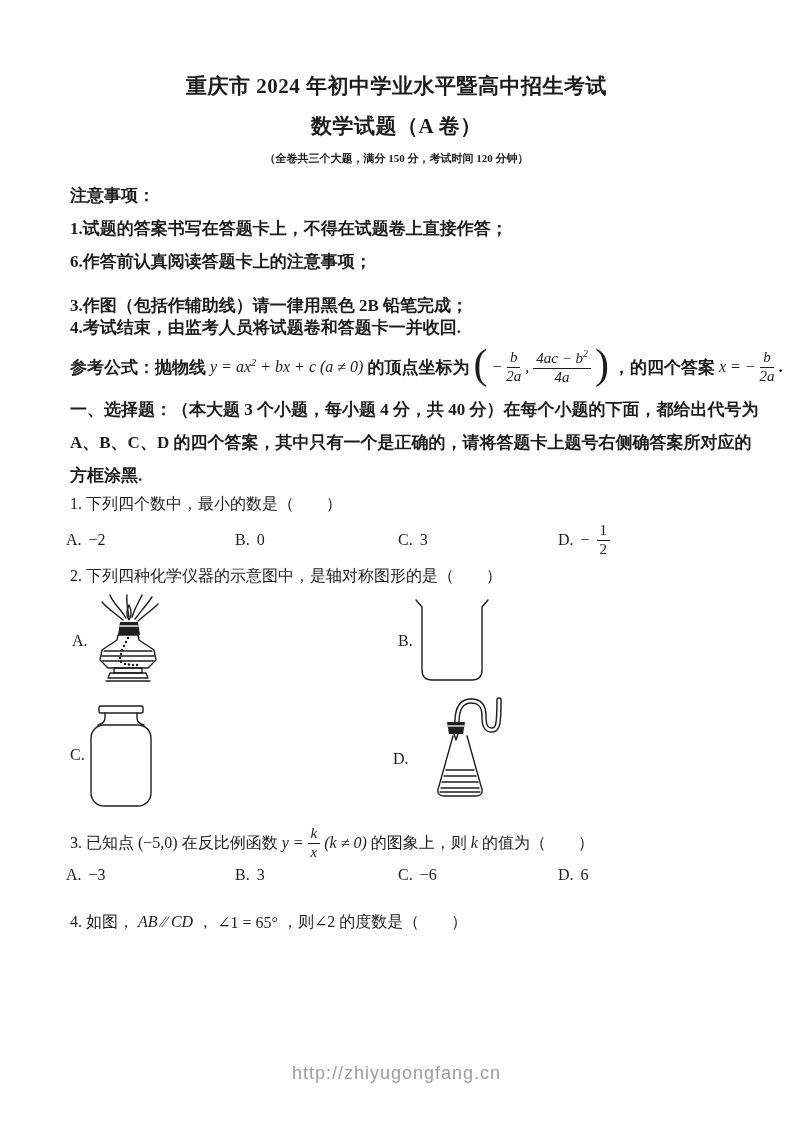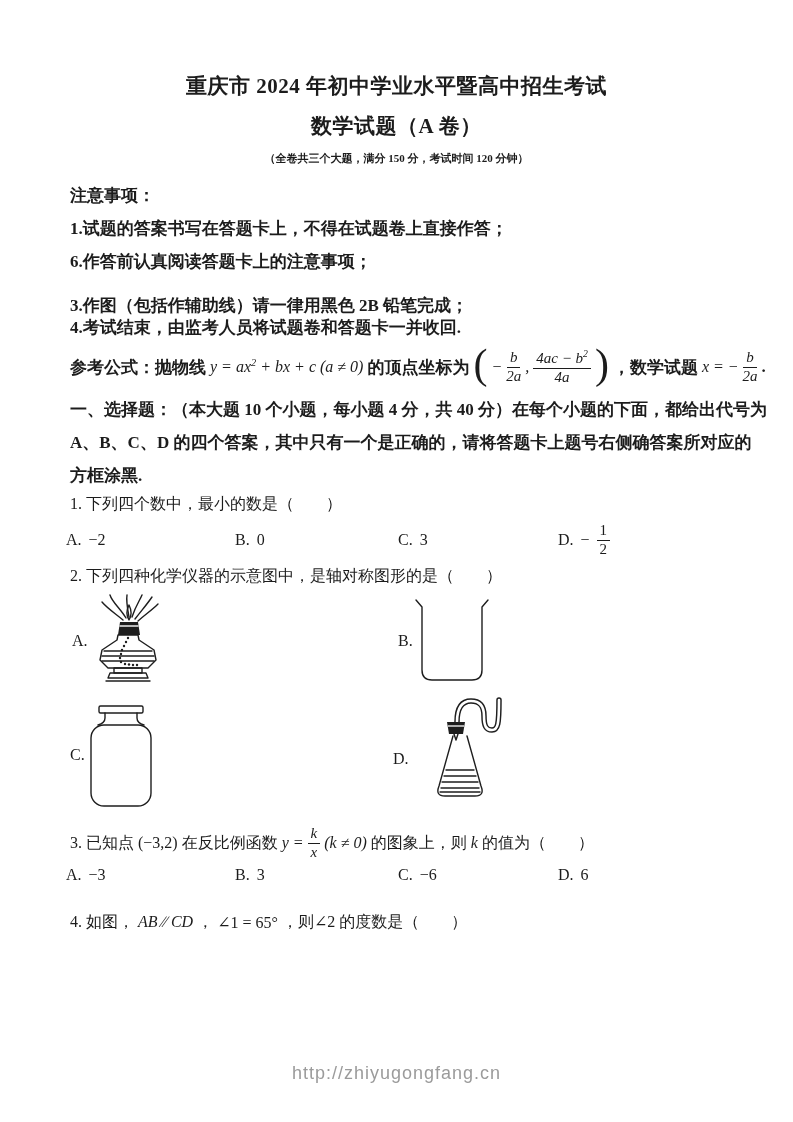--- a/index.html
+++ b/index.html
@@ -54,30 +54,30 @@
     <span class="frac">
         <span class="fn">b</span>
         <span class="fd">2a</span>
       </span>
     <span class="math q">,</span>
     <span class="frac">
         <span class="fn"><span>4ac − b</span><sup>2</sup></span>
         <span class="fd">4a</span>
       </span>
     <span class="bp">)</span>
-    <span class="ln bold">，数学试题</span>
+    <span class="ln bold">，的四个答案</span>
     <span class="math q">x = −</span>
     <span class="frac">
         <span class="fn">b</span>
         <span class="fd">2a</span>
       </span>
     <span class="ln bold">.</span>
   </div>
 
-  <div class="abs ln bold" style="top:398px;left:70px">一、选择题：（本大题 10 个小题，每小题 4 分，共 40 分）在每个小题的下面，都给出代号为</div>
+  <div class="abs ln bold" style="top:398px;left:70px">一、选择题：（本大题 3 个小题，每小题 4 分，共 40 分）在每个小题的下面，都给出代号为</div>
   <div class="abs ln bold" style="top:431px;left:70px">A、B、C、D 的四个答案，其中只有一个是正确的，请将答题卡上题号右侧确答案所对应的</div>
   <div class="abs ln bold" style="top:464px;left:70px">方框涂黑.</div>
 
   <div class="abs q" style="top:494px;left:70px">1. 下列四个数中，最小的数是（　　）</div>
   <div class="abs optrow" style="top:518px">
     <span class="opt" style="left:66px">
         <span>A.</span>
         <span>−2</span>
       </span>
     <span class="opt" style="left:235px">
@@ -164,21 +164,21 @@
       <line class="sk" x1="33" y1="74" x2="61" y2="74"></line>
       <line class="sk" x1="31" y1="80" x2="63" y2="80"></line>
       <line class="sk" x1="29" y1="86" x2="65" y2="86"></line>
       <line class="sk" x1="28" y1="92" x2="66" y2="92"></line>
       <line class="sk" x1="27" y1="96" x2="67" y2="96"></line>
     </svg>
   </div>
 
   <div class="abs row" style="top:820px;left:70px;height:46px">
     <span class="q">3. 已知点</span>
-    <span class="q">(−3,2)</span>
+    <span class="q">(−5,0)</span>
     <span class="q">在反比例函数</span>
     <span class="math q">y =</span>
     <span class="frac">
         <span class="fn">k</span>
         <span class="fd">x</span>
       </span>
     <span class="math q">(k ≠ 0)</span>
     <span class="q">的图象上，则</span>
     <span class="math q">k</span>
     <span class="q">的值为（　　）</span>

